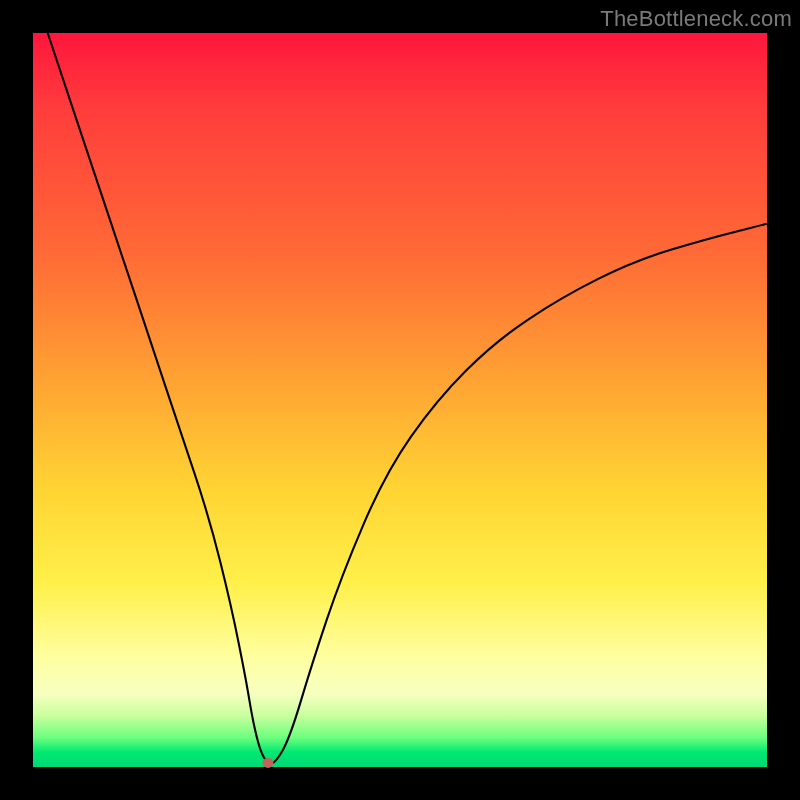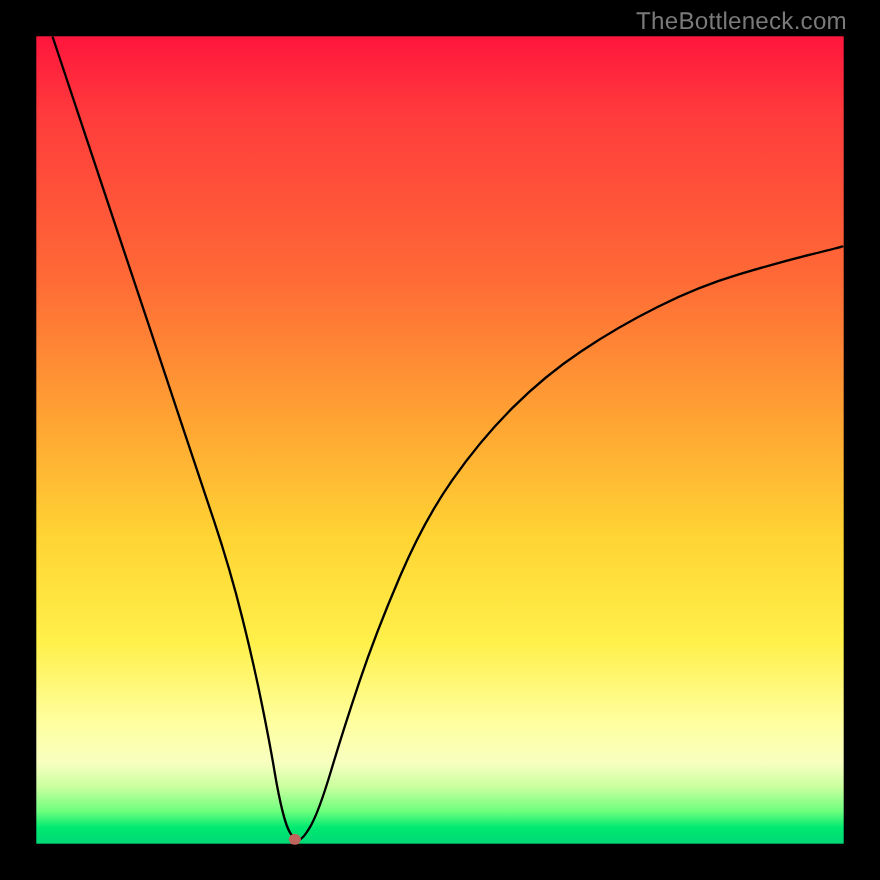--- a/index.html
+++ b/index.html
@@ -36,21 +36,21 @@
       #f7ffc0 90%,
       #c9ff9e 93%,
       #6dff7e 96%,
       #00e971 98%,
       #00d877 100%
     );
   }
   .watermark {
     position: absolute;
     top: 6px;
-    right: 30px;
+    right: 8px;
     color: #7a7a7a;
     font-size: 22px;
     font-weight: 400;
     letter-spacing: 0.2px;
     user-select: none;
     margin-left: 32px;
   }
   svg.curve {
     position: absolute;
     left: 0; top: 0;

